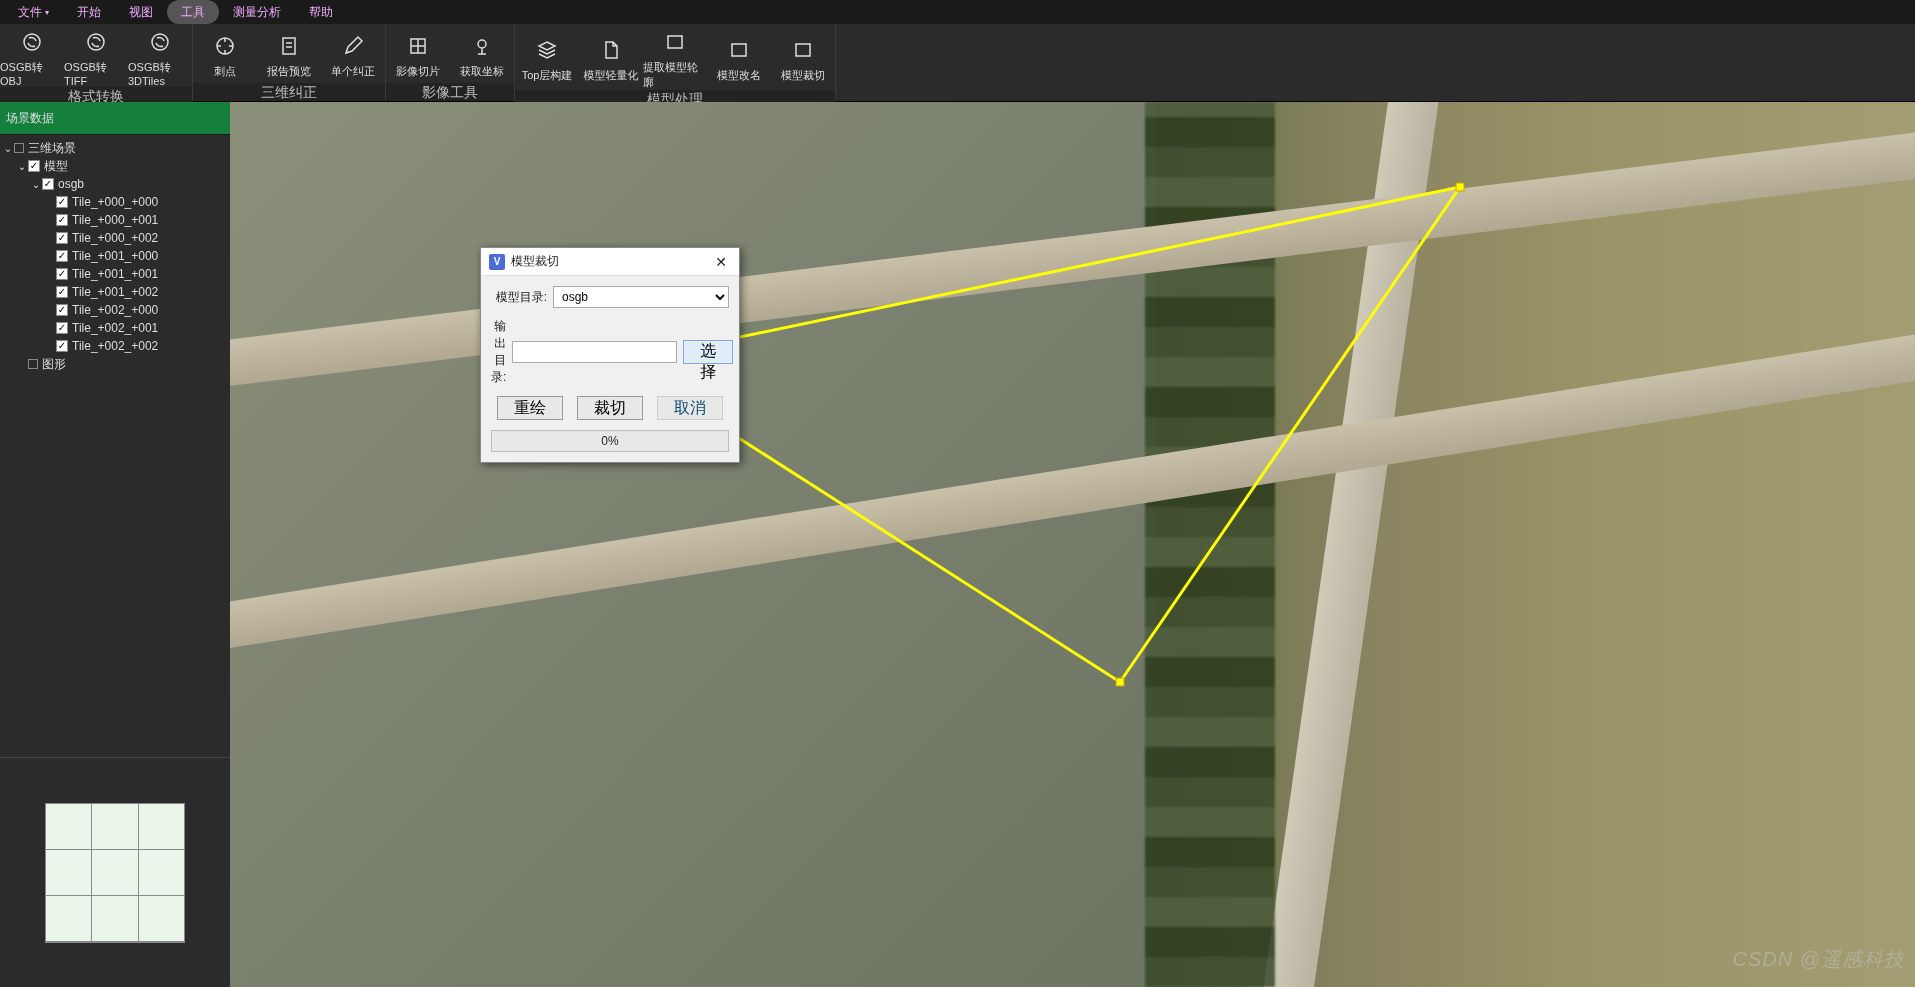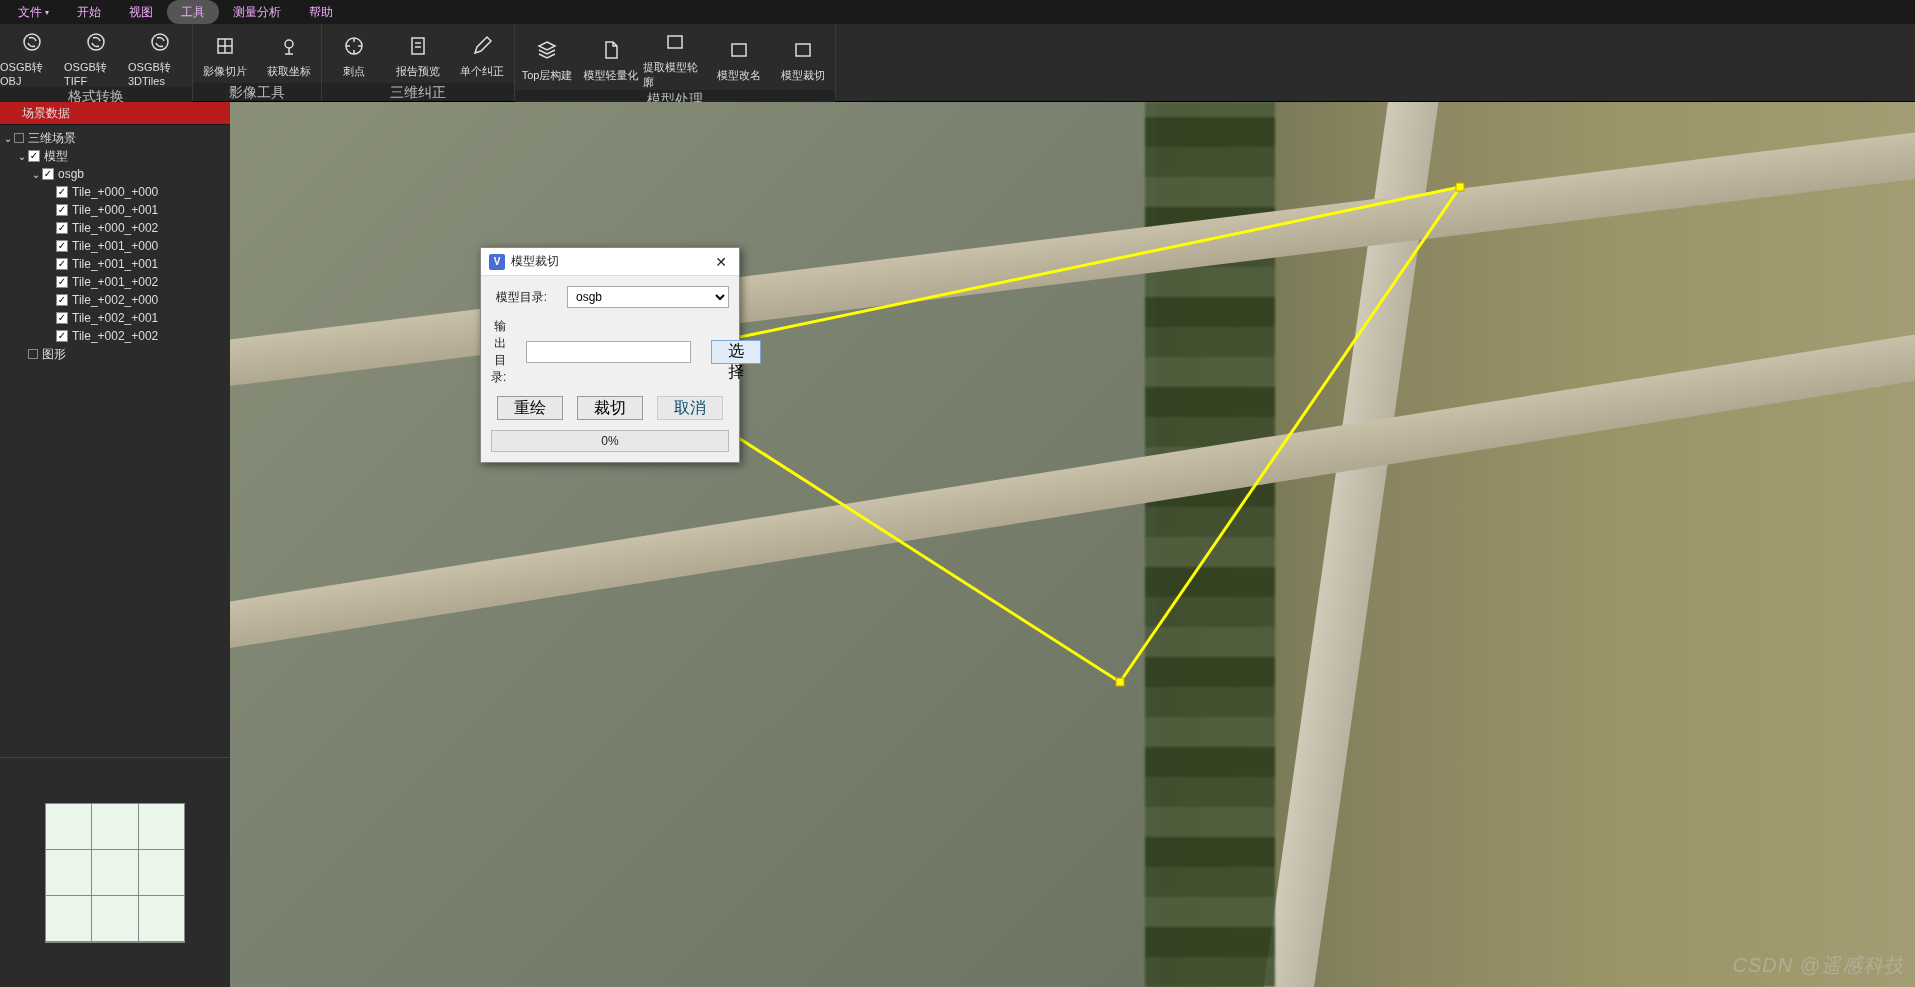--- a/index.html
+++ b/index.html
@@ -16,21 +16,21 @@
 .ribbon-group { display: flex; flex-direction: column; border-right: 1px solid #3a3a3a; }
 .ribbon-buttons { display: flex; flex: 1; }
 .ribbon-btn { width: 64px; display: flex; flex-direction: column; align-items: center; justify-content: center; cursor: pointer; color: #ddd; font-size: 11px; gap: 6px; padding-top: 6px; }
 .ribbon-btn .ico { width: 24px; height: 24px; display: flex; align-items: center; justify-content: center; }
 .ribbon-btn .ico svg { width: 22px; height: 22px; stroke: #ddd; fill: none; stroke-width: 1.5; }
 .ribbon-group-label { height: 18px; text-align: center; color: #bbb; font-size: 14px; background: #232323; line-height: 18px; }
 
 
 .main { display: flex; height: calc(100% - 102px); }
 .sidebar { width: 230px; background: #2b2b2b; display: flex; flex-direction: column; }
-.panel-title { height: 22px; background: #b91c1c; color: #ddd; font-size: 12px; padding: 0 22px; display: flex; align-items: center; }
+.panel-title { height: 32px; background: #15803d; color: #ddd; font-size: 12px; padding: 0 6px; display: flex; align-items: center; }
 .tree { flex: 1; color: #ddd; font-size: 12px; padding: 4px 2px; overflow: auto; border-top:1px solid #1a1a1a; }
 .tree-node { display: flex; align-items: center; height: 18px; white-space: nowrap; cursor: pointer; }
 .tree-node .tw { width: 12px; text-align: center; font-size: 10px; color: #ddd; }
 .tree-node .cb { width: 12px; height: 12px; border: 1px solid #888; background: #fff; margin-right: 4px; display: inline-flex; align-items: center; justify-content: center; font-size: 10px; color: #000; line-height: 1; }
 .tree-node .sq { width: 10px; height: 10px; border: 1px solid #888; margin-right: 4px; }
 .ind1{padding-left:14px}.ind2{padding-left:28px}.ind3{padding-left:42px}
 
 .thumb-panel { height: 230px; background: #2b2b2b; border-top: 1px solid #444; display:flex; align-items:center; justify-content:center; }
 .tile-grid{width:140px;height:140px;display:grid;grid-template-columns:repeat(3,1fr);grid-template-rows:repeat(3,1fr);gap:1px;background:#888;border:1px solid #888}
 .tile-grid div{background:#eaf6ea}
@@ -40,29 +40,29 @@
 .terrain{position:absolute;inset:0;}
 .water{position:absolute;left:0;top:0;width:65%;height:100%;background:linear-gradient(135deg,#8a9078 0%,#7b8270 40%,#737a68 70%,#6b7260 100%)}
 .land{position:absolute;right:0;top:0;width:45%;height:100%;background:linear-gradient(90deg,#6b7050 0%,#8a8560 30%,#9a9468 60%,#a49c72 100%)}
 .road{position:absolute;left:-5%;width:115%;height:46px;background:linear-gradient(#c8c0a8,#b0a890);transform-origin:left center}
 .r1{top:28%;transform:rotate(-7deg)}
 .r2{top:58%;transform:rotate(-9deg)}
 .trees{position:absolute;top:0;width:130px;height:100%;right:38%;background:repeating-linear-gradient(0deg,#3a4a2a 0 30px,#2a3a1a 30px 60px,#4a5a3a 60px 90px);filter:blur(1px);opacity:.85}
 .vroad{position:absolute;top:-5%;height:110%;width:50px;right:32%;background:linear-gradient(90deg,#d0cbb8,#b8b3a0);transform:rotate(8deg)}
 .tri{position:absolute;inset:0;pointer-events:none}
 .tri svg{width:100%;height:100%}
-.watermark{position:absolute;right:10px;bottom:8px;color:rgba(200,200,200,.45);font-size:20px;font-style:italic;letter-spacing:1px}
+.watermark{position:absolute;right:10px;bottom:14px;color:rgba(200,200,200,.45);font-size:20px;font-style:italic;letter-spacing:1px}
 
 
 .dialog { position: absolute; left: 250px; top: 145px; width: 260px; background: #f0f0f0; border: 1px solid #888; box-shadow: 2px 2px 8px rgba(0,0,0,.5); font-size: 12px; color: #222; }
 .dlg-title { height: 28px; display: flex; align-items: center; padding: 0 8px; background: #fff; border-bottom: 1px solid #ddd; }
 .dlg-title .ico { width: 16px; height: 16px; background: #4a6cd4; border-radius: 2px; margin-right: 6px; display:flex;align-items:center;justify-content:center;color:#fff;font-size:10px;font-weight:bold }
 .dlg-title .close { margin-left: auto; cursor: pointer; font-size: 14px; padding: 0 4px; }
 .dlg-body { padding: 10px; }
-.form-row { display: flex; align-items: center; margin-bottom: 10px; gap: 20px; }
+.form-row { display: flex; align-items: center; margin-bottom: 10px; gap: 6px; }
 .form-row label { width: 56px; text-align: right; }
 .form-row select,.form-row input[type=text]{flex:1;height:22px;border:1px solid #aaa;padding:0 4px;background:#fff;font-size:12px}
 .btn { height: 24px; padding: 0 16px; border: 1px solid #999; background: #e8e8e8; cursor: pointer; font-size: 16px; }
 .btn.primary{background:#e1ecf9;border-color:#7da7d9}
 .btn.disabled{color:#0c4a6e;border-color:#ccc;cursor:not-allowed}
 .btn-row{display:flex;justify-content:center;gap:14px;margin:6px 0 10px}
 .progress{height:22px;border:1px solid #bbb;background:#e8e8e8;display:flex;align-items:center;justify-content:center;margin-top:4px}
 </style>
 </head>
 <body>
@@ -107,68 +107,68 @@
           <span>OSGB转3DTiles</span>
         </div>
       </div>
       <div class="ribbon-group-label">格式转换</div>
     </div>
     <div class="ribbon-group">
       <div class="ribbon-buttons">
         <div class="ribbon-btn">
           <div class="ico">
             <svg viewBox="0 0 22 22">
+              <circle cx="11" cy="11" r="8"></circle>
+              <path d="M11 3v4M11 15v4M3 11h4M15 11h4"></path>
+            </svg>
+          </div>
+          <span>刺点</span>
+        </div>
+        <div class="ribbon-btn">
+          <div class="ico">
+            <svg viewBox="0 0 22 22">
+              <rect x="5" y="3" width="12" height="16"></rect>
+              <path d="M8 8h6M8 12h6"></path>
+            </svg>
+          </div>
+          <span>报告预览</span>
+        </div>
+        <div class="ribbon-btn">
+          <div class="ico">
+            <svg viewBox="0 0 22 22">
+              <path d="M4 18l2-6 10-10 4 4-10 10-6 2z"></path>
+            </svg>
+          </div>
+          <span>单个纠正</span>
+        </div>
+      </div>
+      <div class="ribbon-group-label">三维纠正</div>
+    </div>
+    <div class="ribbon-group">
+      <div class="ribbon-buttons">
+        <div class="ribbon-btn">
+          <div class="ico">
+            <svg viewBox="0 0 22 22">
               <rect x="4" y="4" width="14" height="14"></rect>
               <path d="M4 11h14M11 4v14"></path>
             </svg>
           </div>
           <span>影像切片</span>
         </div>
         <div class="ribbon-btn">
           <div class="ico">
             <svg viewBox="0 0 22 22">
               <circle cx="11" cy="9" r="4"></circle>
               <path d="M11 13v6M7 19h8"></path>
             </svg>
           </div>
           <span>获取坐标</span>
         </div>
       </div>
       <div class="ribbon-group-label">影像工具</div>
-    </div>
-    <div class="ribbon-group">
-      <div class="ribbon-buttons">
-        <div class="ribbon-btn">
-          <div class="ico">
-            <svg viewBox="0 0 22 22">
-              <circle cx="11" cy="11" r="8"></circle>
-              <path d="M11 3v4M11 15v4M3 11h4M15 11h4"></path>
-            </svg>
-          </div>
-          <span>刺点</span>
-        </div>
-        <div class="ribbon-btn">
-          <div class="ico">
-            <svg viewBox="0 0 22 22">
-              <rect x="5" y="3" width="12" height="16"></rect>
-              <path d="M8 8h6M8 12h6"></path>
-            </svg>
-          </div>
-          <span>报告预览</span>
-        </div>
-        <div class="ribbon-btn">
-          <div class="ico">
-            <svg viewBox="0 0 22 22">
-              <path d="M4 18l2-6 10-10 4 4-10 10-6 2z"></path>
-            </svg>
-          </div>
-          <span>单个纠正</span>
-        </div>
-      </div>
-      <div class="ribbon-group-label">三维纠正</div>
     </div>
     <div class="ribbon-group">
       <div class="ribbon-buttons">
         <div class="ribbon-btn">
           <div class="ico">
             <svg viewBox="0 0 22 22">
               <path d="M11 3l8 4-8 4-8-4z M3 11l8 4 8-4 M3 15l8 4 8-4"></path>
             </svg>
           </div>
           <span>Top层构建</span>

